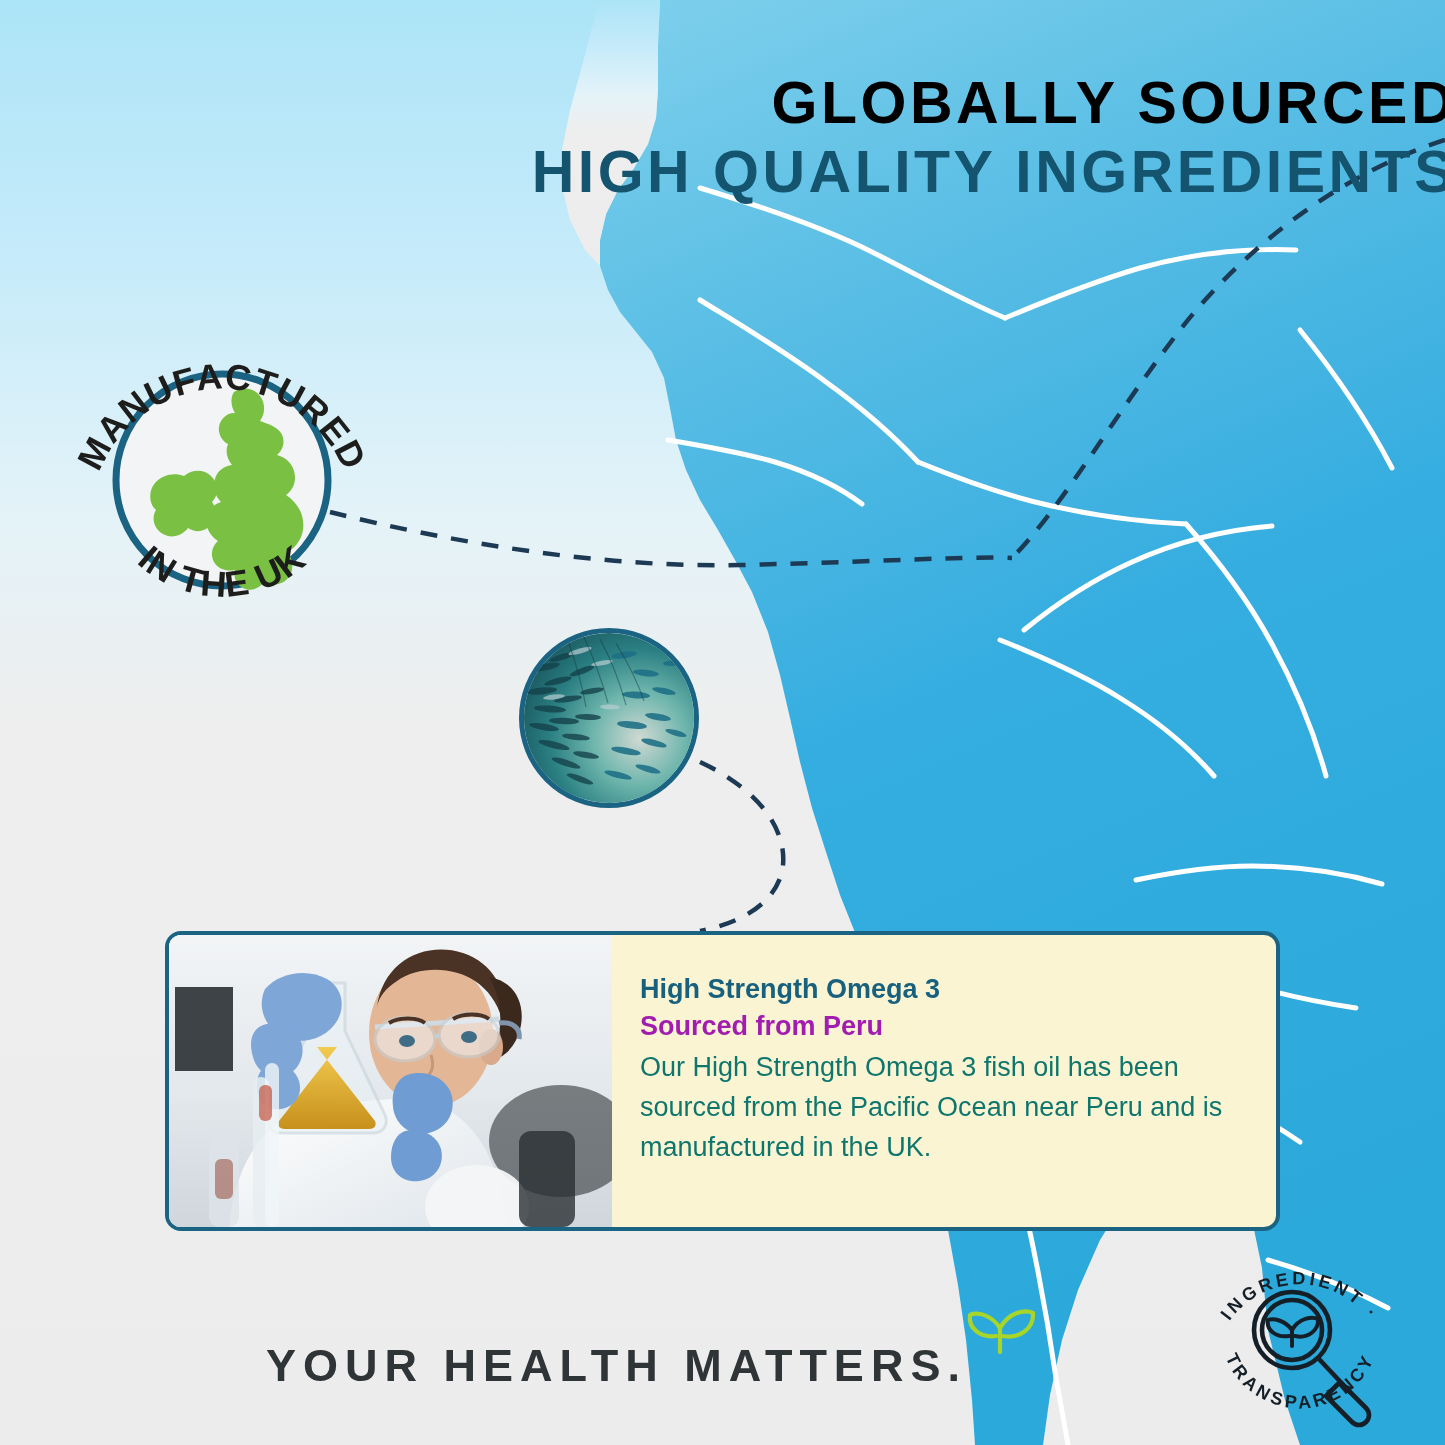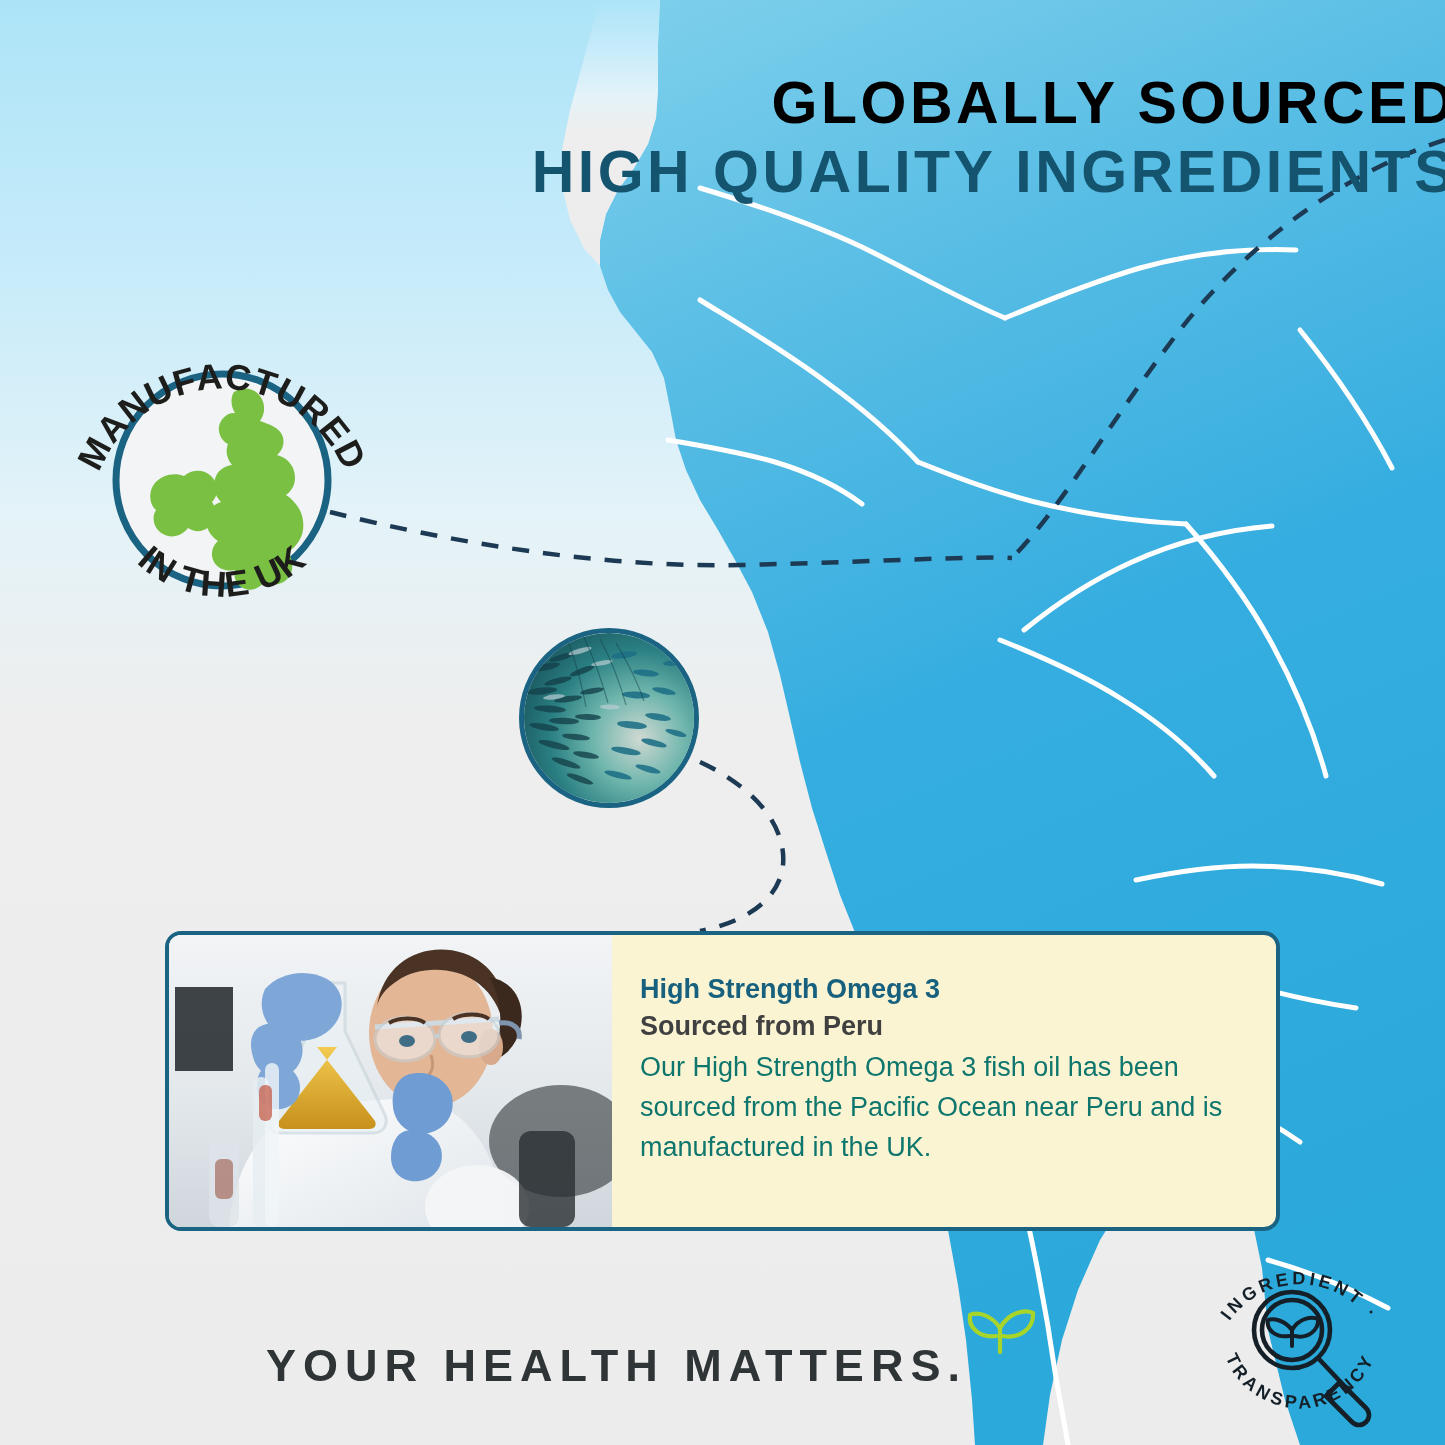--- a/index.html
+++ b/index.html
@@ -107,21 +107,21 @@
   .card-title {
     font-size: 27px;
     font-weight: bold;
     color: #17617f;
     line-height: 1.36;
     margin: 0;
   }
   .card-subtitle {
     font-size: 27px;
     font-weight: bold;
-    color: #404040;
+    color: #a21caf;
     line-height: 1.36;
     margin: 0 0 4px 0;
   }
   .card-body {
     font-size: 27px;
     color: #0f766e;
     line-height: 1.48;
     margin: 0;
     max-width: 600px;
   }

